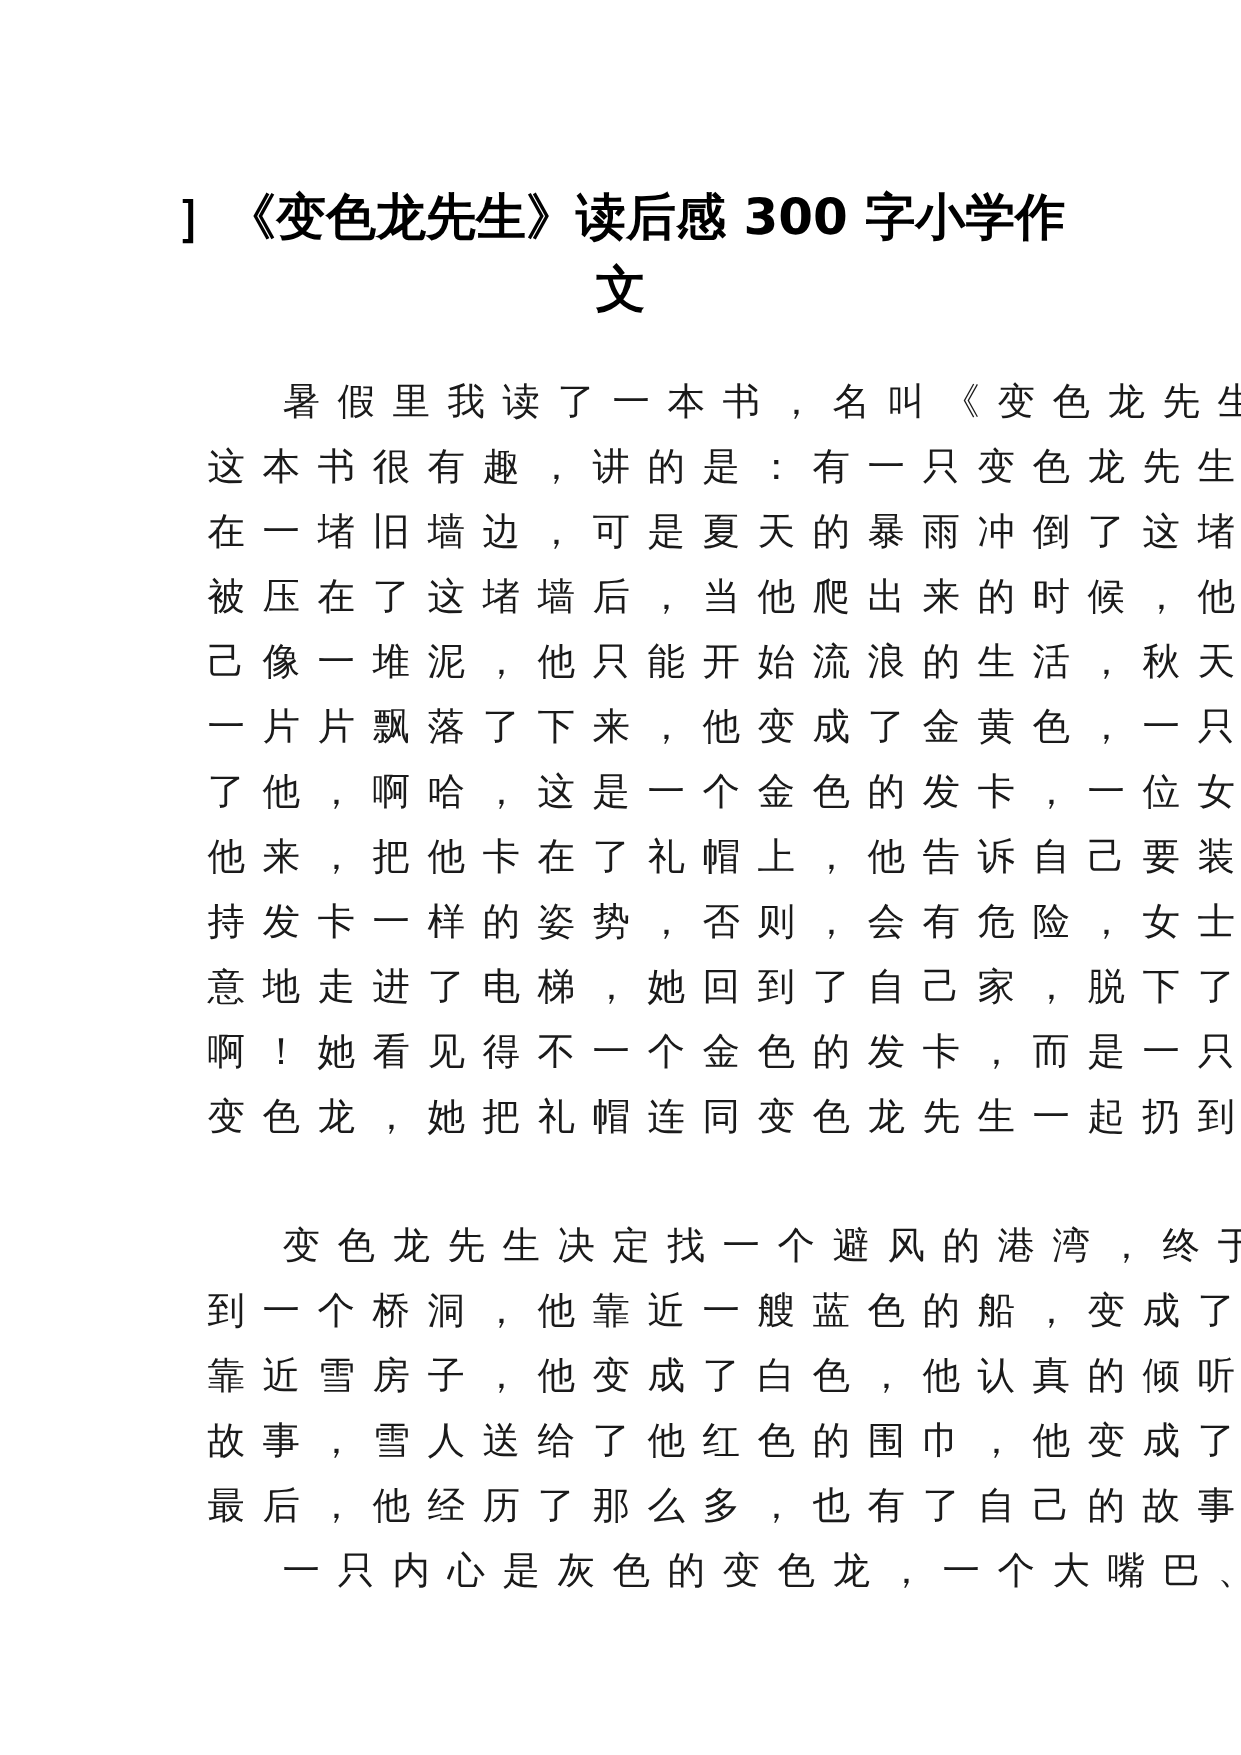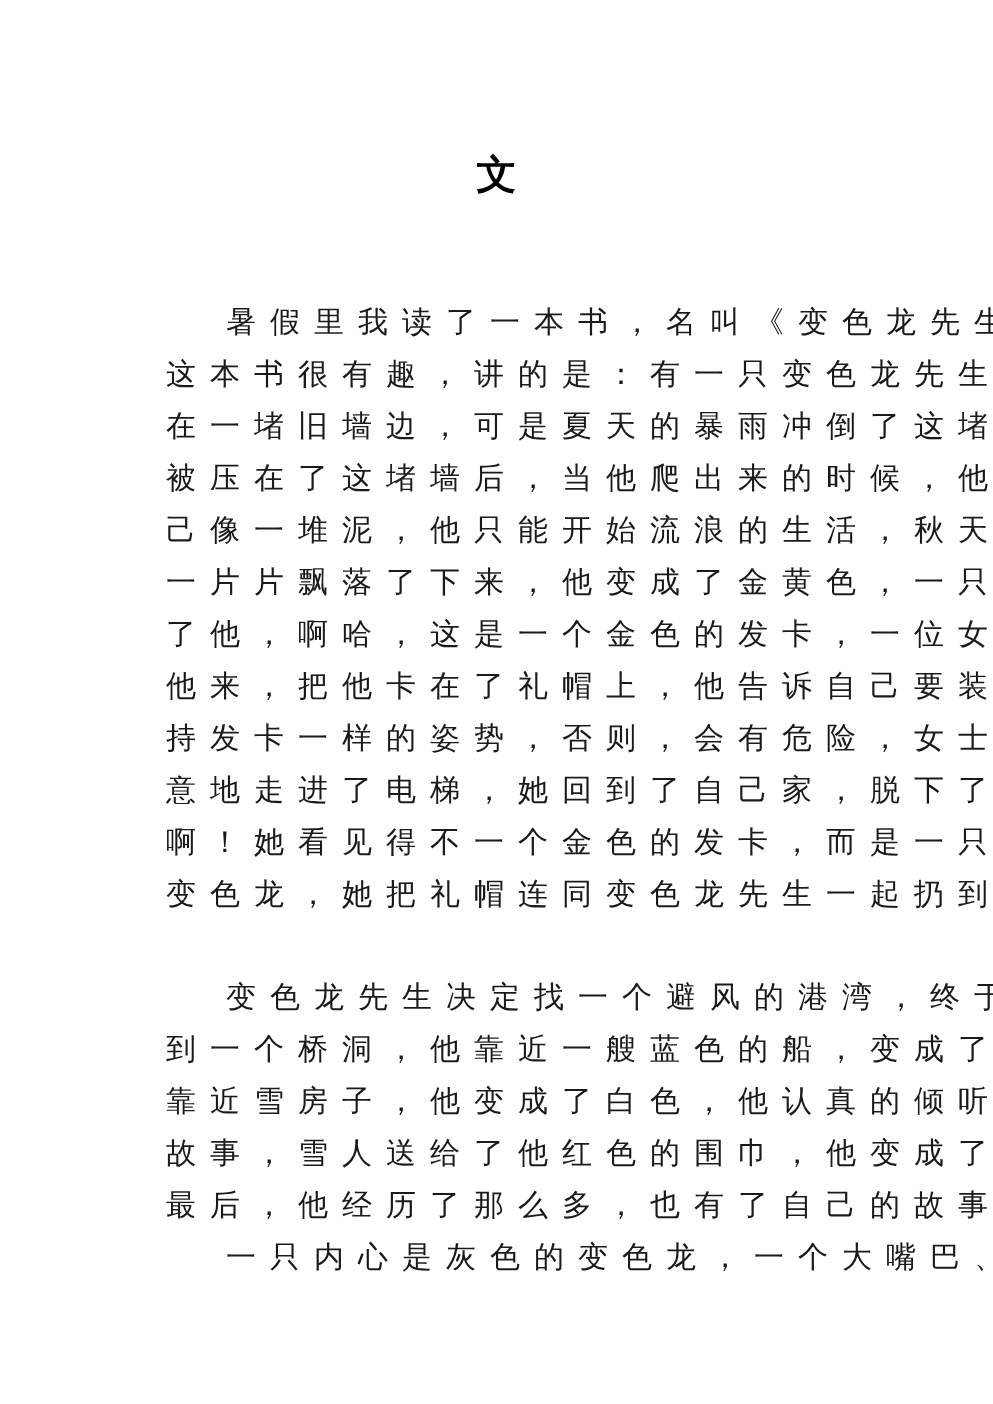--- a/index.html
+++ b/index.html
@@ -57,20 +57,21 @@
     .line.indent {
       left: 60px;
     }
   </style>
 </head>
 <body>
 
 <div class="page">
 
   <h1 class="title">
+    <span class="tline">］《变色龙先生》读后感 300 字小学作</span>
     <span class="tline">文</span>
   </h1>
 
   <div class="body-text">
 
     <div>
       <div class="line indent" style="top:0px;">暑假里我读了一本书，名叫《变色龙先生》，</div>
       <div class="line" style="top:52px;">这本书很有趣，讲的是：有一只变色龙先生他生活</div>
       <div class="line" style="top:104px;">在一堵旧墙边，可是夏天的暴雨冲倒了这堵墙，他</div>
       <div class="line" style="top:156px;">被压在了这堵墙后，当他爬出来的时候，他感觉自</div>

